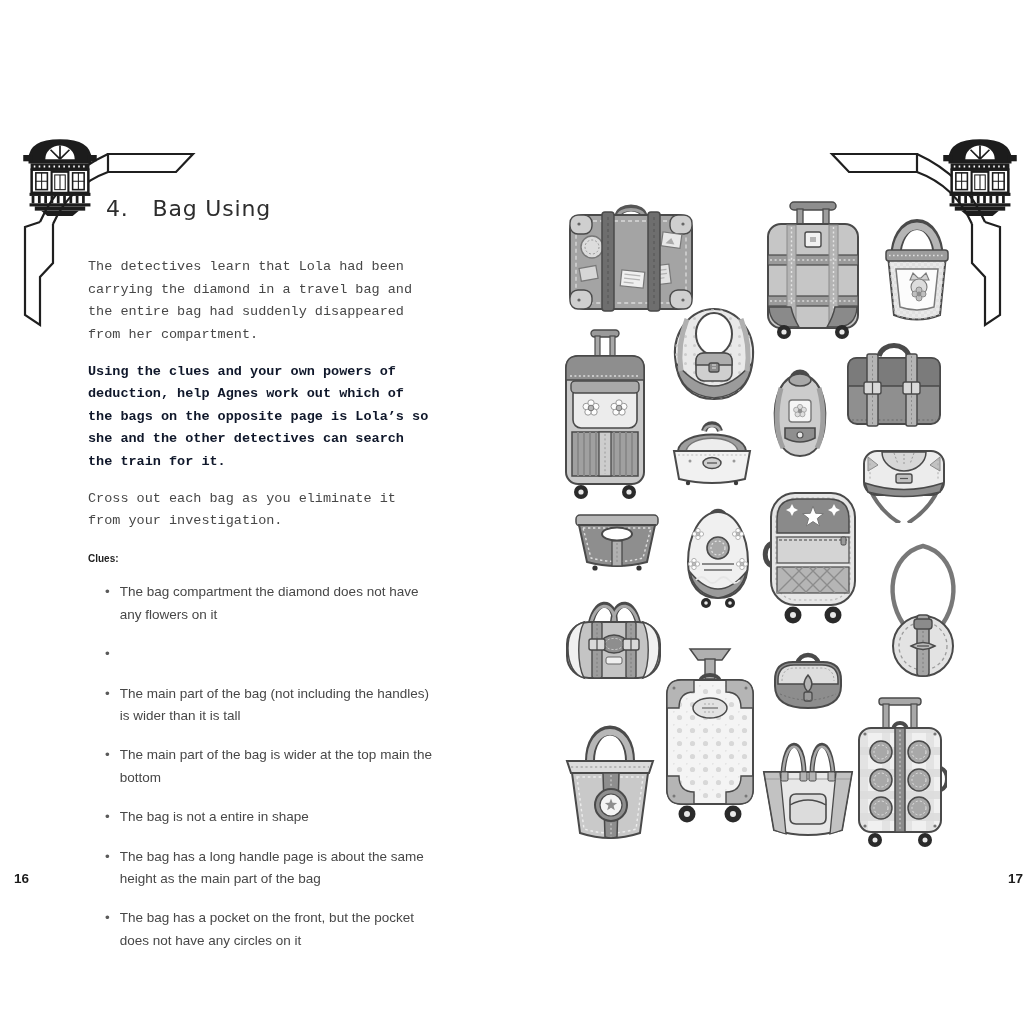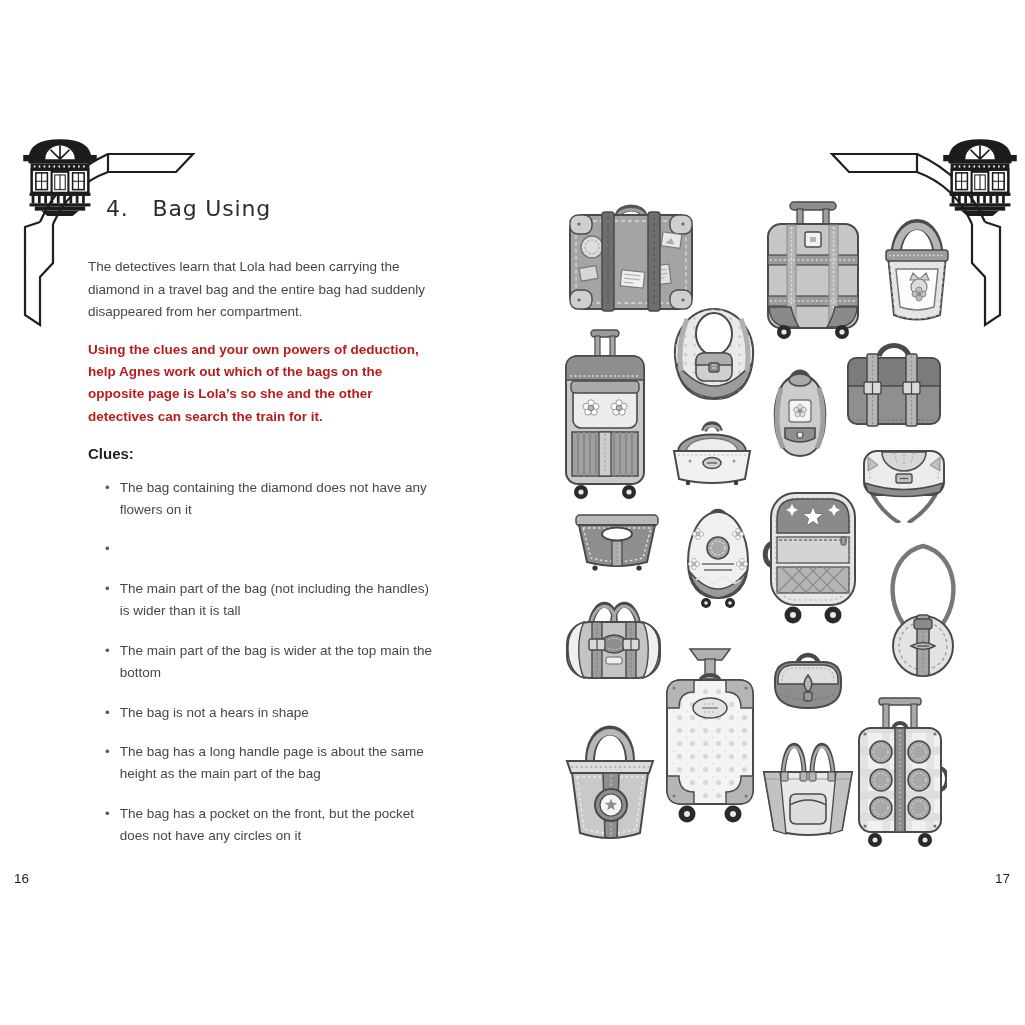--- a/index.html
+++ b/index.html
@@ -13,28 +13,28 @@
   
   .text-col{
     position:absolute;left:88px;top:198px;width:345px;
     font-size:13.5px;line-height:22.4px;color:#474747;
   }
   h1.title{
     display:flex;gap:24px;align-items:baseline;margin:0 0 36px 18px;
     font-family:"DejaVu Sans", sans-serif;font-size:22px;font-weight:500;
     letter-spacing:0.8px;color:#2d2d2d;
   }
-  .text-col p{margin:0 4px 15px 0;}
-  .text-col p.bold{font-weight:bold;color:#b91c1c;}
-  h2.clues-head{font-size:15px;font-weight:bold;color:#1f1f1f;margin:4px 0 11px 0;}
+  .text-col p{margin:0 4px 15px 0;font-family:Liberation Mono, monospace;}
+  .text-col p.bold{font-weight:bold;color:#0f172a;}
+  h2.clues-head{font-size:10px;font-weight:bold;color:#1f1f1f;margin:4px 0 11px 0;}
   ul.clues{list-style:none;margin:0;padding:0;}
   .clue{display:flex;gap:10px;margin:0 0 17px 17px;}
   .clue .b{color:#5a5a5a;flex:0 0 auto;}
-  .pg{position:absolute;top:871px;font-size:13.5px;font-weight:normal;color:#1c1c1c;}
-  .pg.l{left:14px;} .pg.r{right:15px;}
+  .pg{position:absolute;top:871px;font-size:13.5px;font-weight:bold;color:#1c1c1c;}
+  .pg.l{left:14px;} .pg.r{right:2px;}
   .bags{position:absolute;inset:0;}
   .bag{position:absolute;}
   .bag svg{width:100%;height:100%;}
 </style>
 </head>
 <body>
 
 <div class="spread">
 
   <svg class="deco" style="left:0;top:140px" width="220" height="200" viewBox="0 0 220 200">
@@ -99,40 +99,41 @@
     <path d="M22,73 L58,73 L52,78 L28,78 Z" fill="#1c1c1c"></path>
   </svg>
 
   <div class="text-col">
     <h1 class="title">
       <span>4.</span>
       <span>Bag Using</span>
     </h1>
     <p>The detectives learn that Lola had been carrying the diamond in a travel bag and the entire bag had suddenly disappeared from her compartment.</p>
     <p class="bold">Using the clues and your own powers of deduction, help Agnes work out which of the bags on the opposite page is Lola’s so she and the other detectives can search the train for it.</p>
+    <p>Cross out each bag as you eliminate it from your investigation.</p>
     <h2 class="clues-head">Clues:</h2>
     <ul class="clues">
       <li class="clue">
           <span class="b">•</span>
-          <span>The bag containing the diamond does not have any flowers on it</span>
+          <span>The bag compartment the diamond does not have any flowers on it</span>
         </li>
       <li class="clue">
           <span class="b">•</span>
         </li>
       <li class="clue">
           <span class="b">•</span>
           <span>The main part of the bag (not including the handles) is wider than it is tall</span>
         </li>
       <li class="clue">
           <span class="b">•</span>
           <span>The main part of the bag is wider at the top main the bottom</span>
         </li>
       <li class="clue">
           <span class="b">•</span>
-          <span>The bag is not a hears in shape</span>
+          <span>The bag is not a entire in shape</span>
         </li>
       <li class="clue">
           <span class="b">•</span>
           <span>The bag has a long handle page is about the same height as the main part of the bag</span>
         </li>
       <li class="clue">
           <span class="b">•</span>
           <span>The bag has a pocket on the front, but the pocket does not have any circles on it</span>
         </li>
     </ul>

